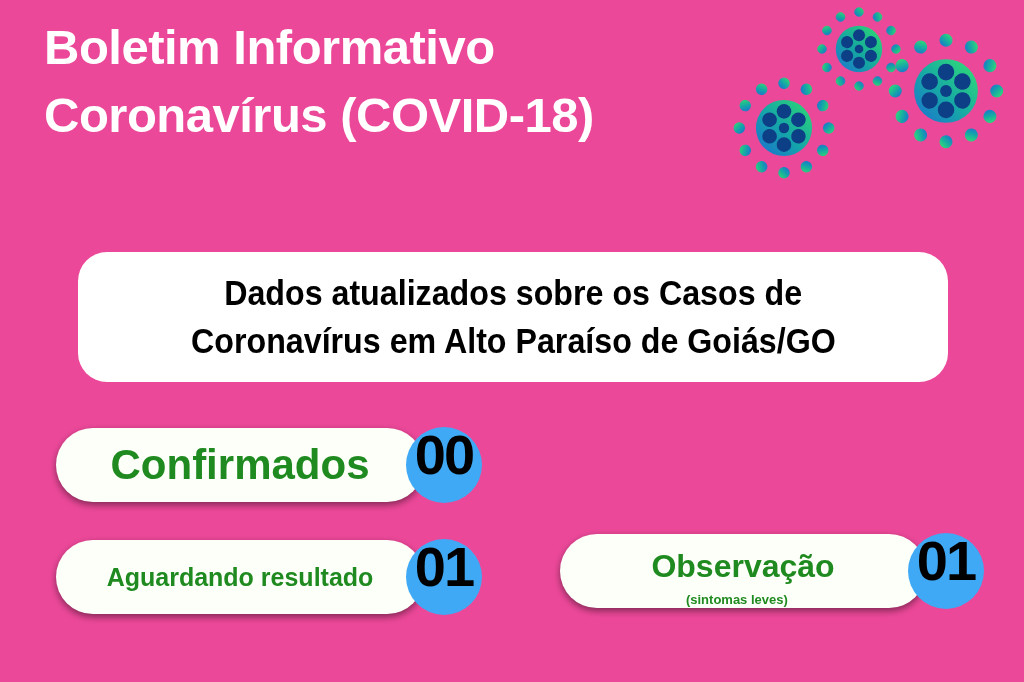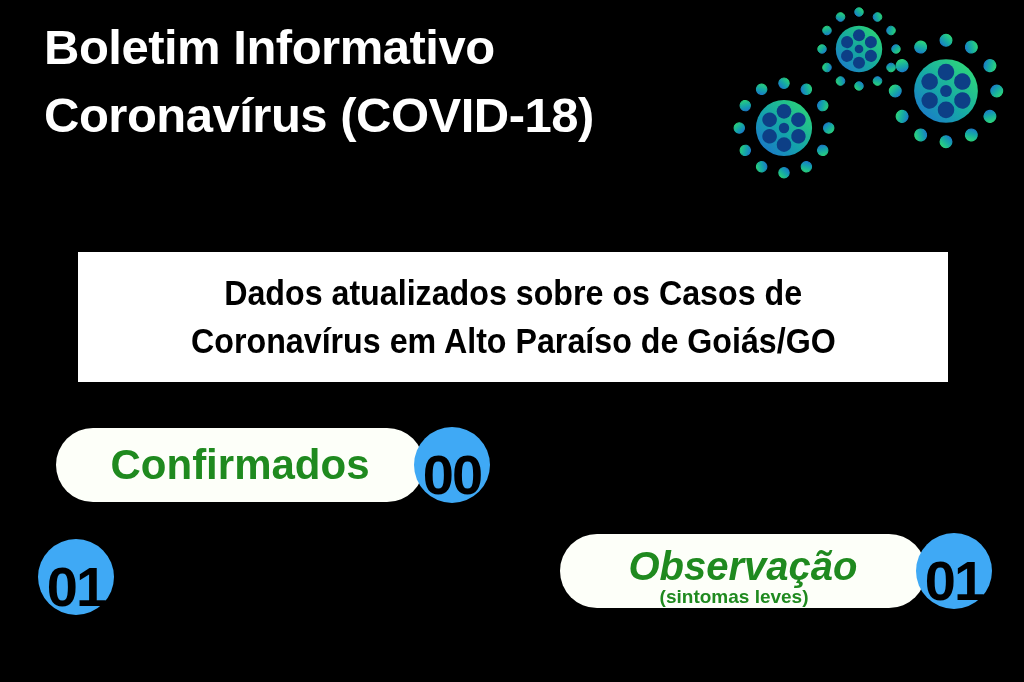--- a/index.html
+++ b/index.html
@@ -11,21 +11,21 @@
     height: 682px;
     overflow: hidden;
     background: #043d8c;
     font-family: "Liberation Sans", sans-serif;
     position: relative;
   }
 
   #poster {
     position: absolute;
     inset: 0;
-    background: #000000;
+    background: #ec4899;
     overflow: hidden;
   }
 
   
   .virus-layer {
     position: absolute;
     top: 0;
     right: 0;
     width: 300px;
     height: 220px;
@@ -58,38 +58,38 @@
     left: 78px;
     top: 252px;
     width: 870px;
     height: 130px;
     background: #ffffff;
     display: flex;
     flex-direction: column;
     align-items: center;
     justify-content: center;
     box-sizing: border-box;
+    border-radius: 29px;
   }
   .subtitle-line {
     color: #000000;
     font-weight: bold;
     font-size: 35px;
     line-height: 1.38;
     text-align: center;
     transform: scaleX(0.92);
     white-space: nowrap;
   }
 
   
   .stat {
     position: absolute;
     height: 80px;
     display: flex;
     align-items: center;
-    gap: 8px;
   }
   .stat .pill {
     position: relative;
     height: 74px;
     background: #fdfff9;
     border-radius: 40px;
     display: flex;
     flex-direction: column;
     align-items: center;
     justify-content: center;
@@ -100,35 +100,35 @@
   }
   .stat .label {
     color: #1f8a1f;
     font-weight: bold;
     white-space: nowrap;
     line-height: 1;
   }
   .stat .sublabel {
     color: #1f8a1f;
     font-weight: bold;
-    font-size: 19px;
+    font-size: 13px;
     line-height: 1;
     white-space: nowrap;
     position: absolute;
     left: 50%;
     transform: translateX(-56%);
     bottom: 2px;
   }
   .stat .bubble {
     width: 76px;
     height: 76px;
     border-radius: 50%;
     background: #3fa9f5;
     display: flex;
-    align-items: flex-end;
+    align-items: flex-start;
     justify-content: center;
     margin-left: -18px;
     z-index: 2;
     flex: 0 0 auto;
   }
   .stat .value {
     color: #000000;
     font-weight: bold;
     font-size: 56px;
     line-height: 1;
@@ -143,21 +143,21 @@
   #stat-descartados { left: 560px; top: 425px; }
   #stat-descartados .pill { width: 366px; }
   #stat-descartados .label { font-size: 42px; }
 
   #stat-aguardando { left: 56px; top: 537px; }
   #stat-aguardando .pill { width: 368px; }
   #stat-aguardando .label { font-size: 25px; }
 
   #stat-observacao { left: 560px; top: 531px; }
   #stat-observacao .pill { width: 366px; }
-  #stat-observacao .label { font-size: 40px; position: relative; top: -5px; font-style: italic; }
+  #stat-observacao .label { font-size: 32px; position: relative; top: -5px; }
 
   
   .bottom-cut {
     position: absolute;
     left: 56px;
     bottom: -24px;
     width: 930px;
     color: #ffffff;
     font-size: 30px;
     font-weight: bold;
@@ -448,20 +448,23 @@
     <div class="pill">
       <span class="label">Confirmados</span>
     </div>
     <div class="bubble">
       <span class="value">00</span>
     </div>
   </div>
 
 
   <div class="stat" id="stat-aguardando">
+    <div class="pill">
+      <span class="label">Aguardando resultado</span>
+    </div>
     <div class="bubble">
       <span class="value">01</span>
     </div>
   </div>
 
   <div class="stat" id="stat-observacao">
     <div class="pill">
       <span class="label">Observação</span>
       <span class="sublabel">(sintomas leves)</span>
     </div>

